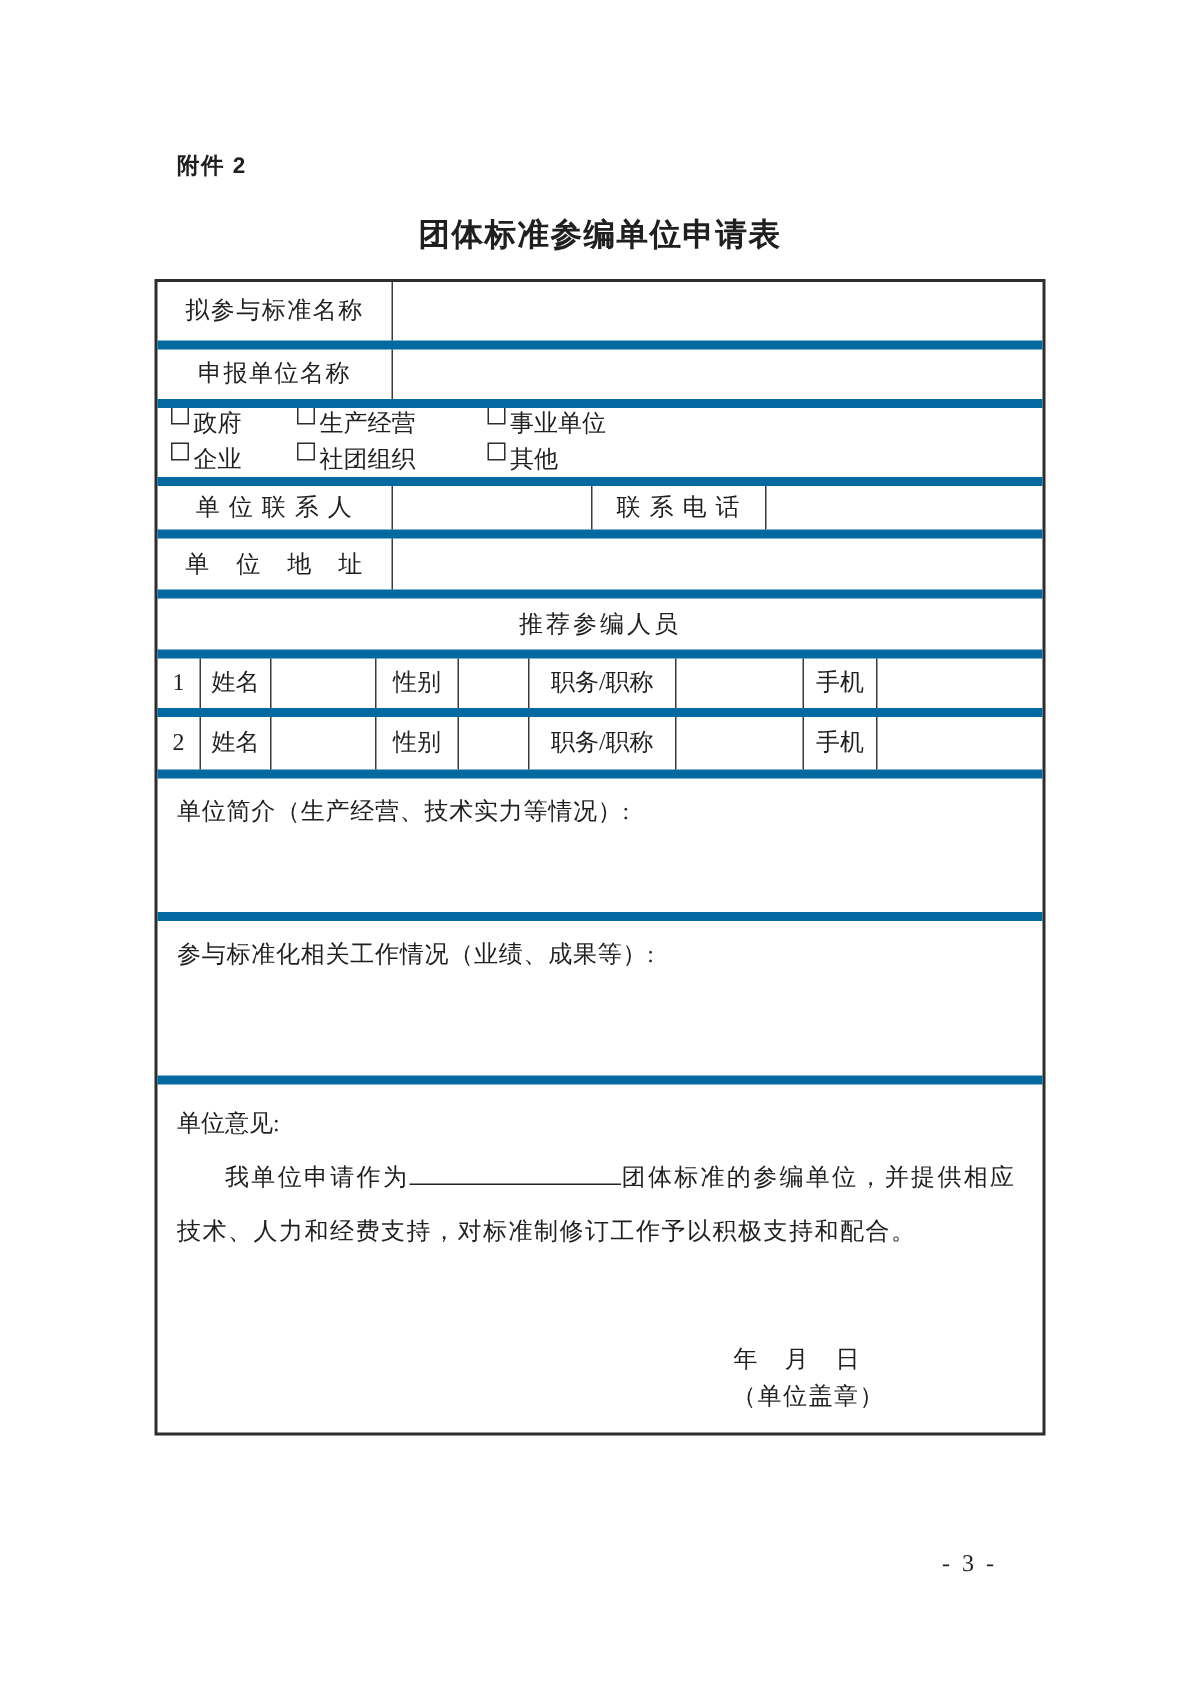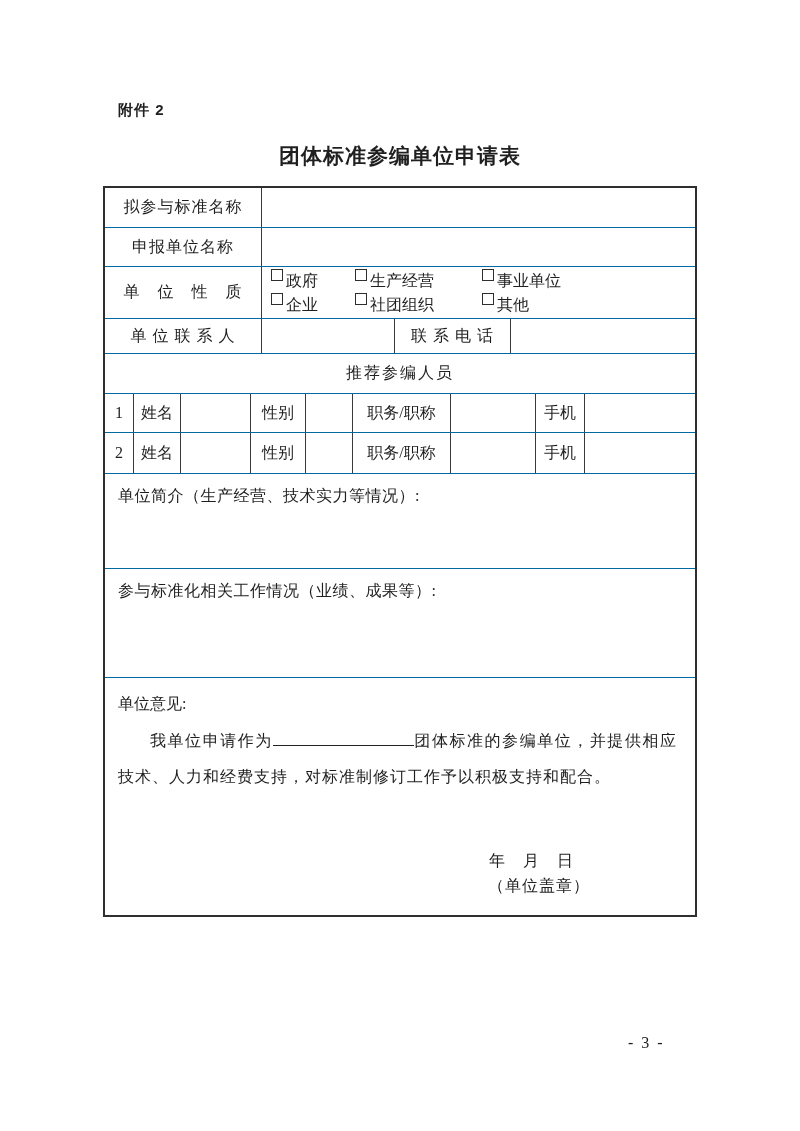--- a/index.html
+++ b/index.html
@@ -22,21 +22,21 @@
     font-family:"Liberation Sans","DejaVu Sans",sans-serif;
     font-weight:700; font-size:21px; letter-spacing:1px;
   }
 
   
   .form-table {
     position:absolute; left:103px; top:186px; width:594px;
     border:2px solid #2e2e2e; background:#fff;
     font-size:16px;
   }
-  .row { display:flex; border-top:1px solid #0369a1; align-items:stretch; }
+  .row { display:flex; border-top:6px solid #0369a1; align-items:stretch; }
   .row:first-child { border-top:none; }
   .cell { border-left:1px solid #3a3a3a; display:flex; align-items:center; overflow:hidden; }
   .cell:first-child { border-left:none; }
   .label-cell { justify-content:center; text-align:center; letter-spacing:1px; }
   .center { justify-content:center; text-align:center; }
   .grow { flex:1 1 auto; }
 
   .h39{height:39px} .h52{height:52px} .h35{height:35px} .h40{height:40px}
   .h41{height:41px} .h95{height:95px} .h109{height:109px} .h238{height:238px}
 
@@ -90,21 +90,20 @@
       <div class="cell label-cell w156">拟参与标准名称</div>
       <div class="cell grow"></div>
     </div>
 
     <div class="row h39">
       <div class="cell label-cell w156">申报单位名称</div>
       <div class="cell grow"></div>
     </div>
 
     <div class="row h52">
-      <div class="cell label-cell w156">单　位　性　质</div>
       <div class="cell grow type-cell">
         <div class="type-line">
           <span class="opt opt-1">
               <span class="cbx"></span>
               <span>政府</span>
             </span>
           <span class="opt opt-2">
               <span class="cbx"></span>
               <span>生产经营</span>
             </span>
@@ -130,20 +129,24 @@
       </div>
     </div>
 
     <div class="row h35">
       <div class="cell label-cell w156">单 位 联 系 人</div>
       <div class="cell w133"></div>
       <div class="cell label-cell w116">联 系 电 话</div>
       <div class="cell grow"></div>
     </div>
 
+    <div class="row h40">
+      <div class="cell label-cell w156">单　位　地　址</div>
+      <div class="cell grow"></div>
+    </div>
 
     <div class="row h40">
       <div class="cell grow center" style="letter-spacing:2px">推荐参编人员</div>
     </div>
 
     <div class="row h39">
       <div class="cell center w28">1</div>
       <div class="cell center w47">姓名</div>
       <div class="cell w70"></div>
       <div class="cell center w55">性别</div>

